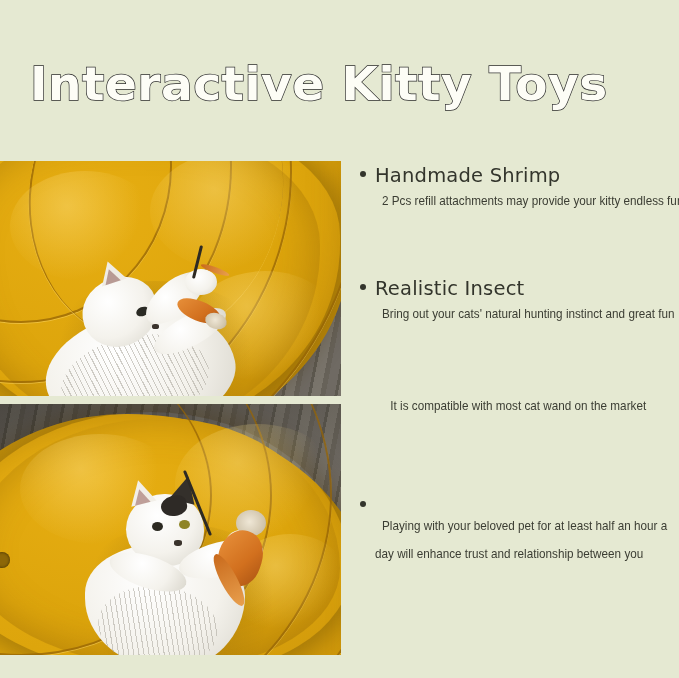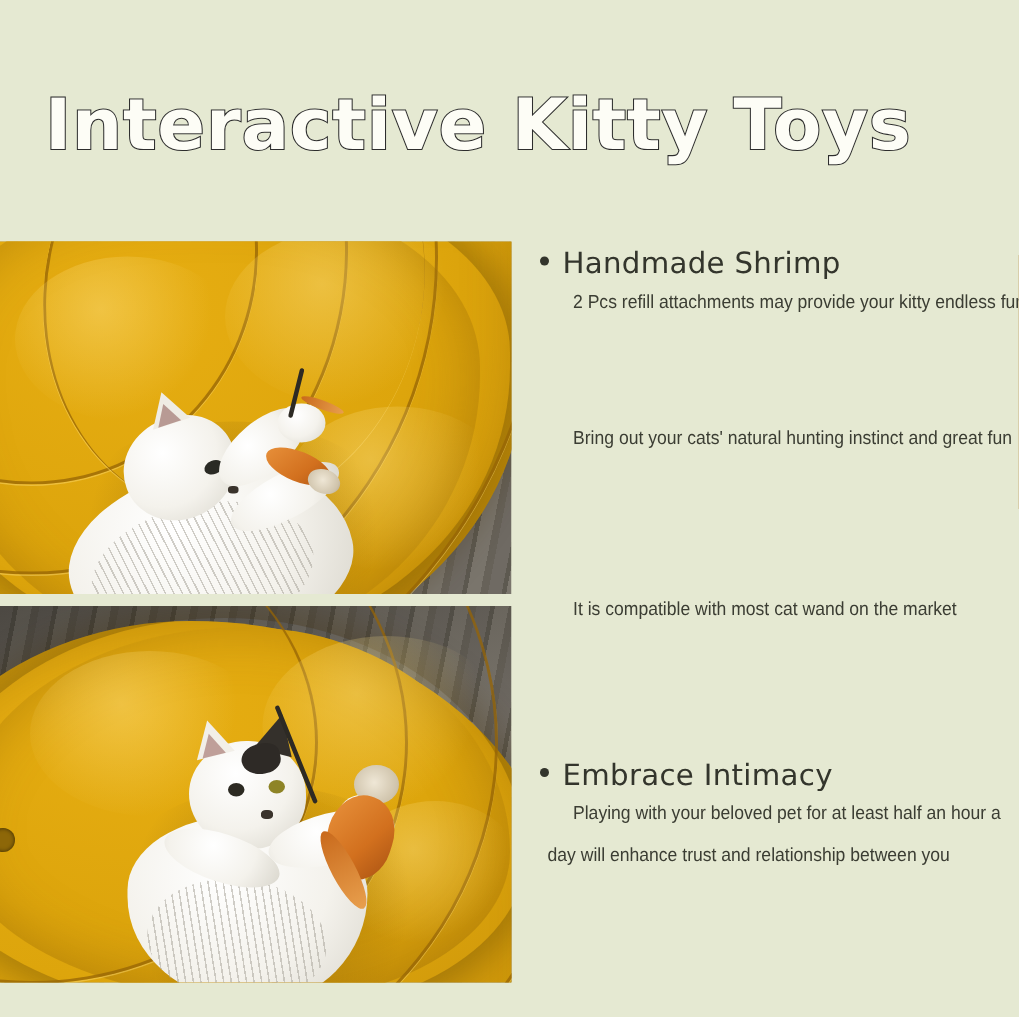--- a/index.html
+++ b/index.html
@@ -182,20 +182,21 @@
   #features {
     position: absolute;
     left: 360px;
     top: 165px;
     width: 315px;
   }
   .feature {
     position: absolute;
     left: 0;
     width: 315px;
+    text-align: center;
   }
   .feature-head {
     display: flex;
     align-items: baseline;
     gap: 9px;
   }
   .bullet-dot {
     display: inline-block;
     width: 6px;
     height: 6px;
@@ -326,30 +327,33 @@
 
     <div class="feature" style="top:0px;">
       <div class="feature-head">
         <span class="bullet-dot"></span>
         <span class="feature-title">Handmade Shrimp</span>
       </div>
       <div class="feature-desc desc-indent">2 Pcs refill attachments may provide your kitty endless fun</div>
     </div>
 
     <div class="feature" style="top:113px;">
+      <div class="feature-head">
+        <span class="bullet-dot"></span>
+        <span class="feature-title">Realistic Insect</span>
+      </div>
       <div class="feature-desc desc-indent">Bring out your cats' natural hunting instinct and great fun</div>
     </div>
 
     <div class="feature" style="top:227px;">
       <div class="feature-desc desc-indent">It is compatible with most cat wand on the market</div>
     </div>
 
     <div class="feature" style="top:341px;">
       <div class="feature-head">
         <span class="bullet-dot"></span>
-        <span class="feature-title">Embrace Intimacy</span>
       </div>
       <div class="feature-desc desc-indent">Playing with your beloved pet for at least half an hour a</div>
       <div class="feature-desc desc-flush">day will enhance trust and relationship between you</div>
     </div>
 
   </div>
 </div>
 
 </body></html>

